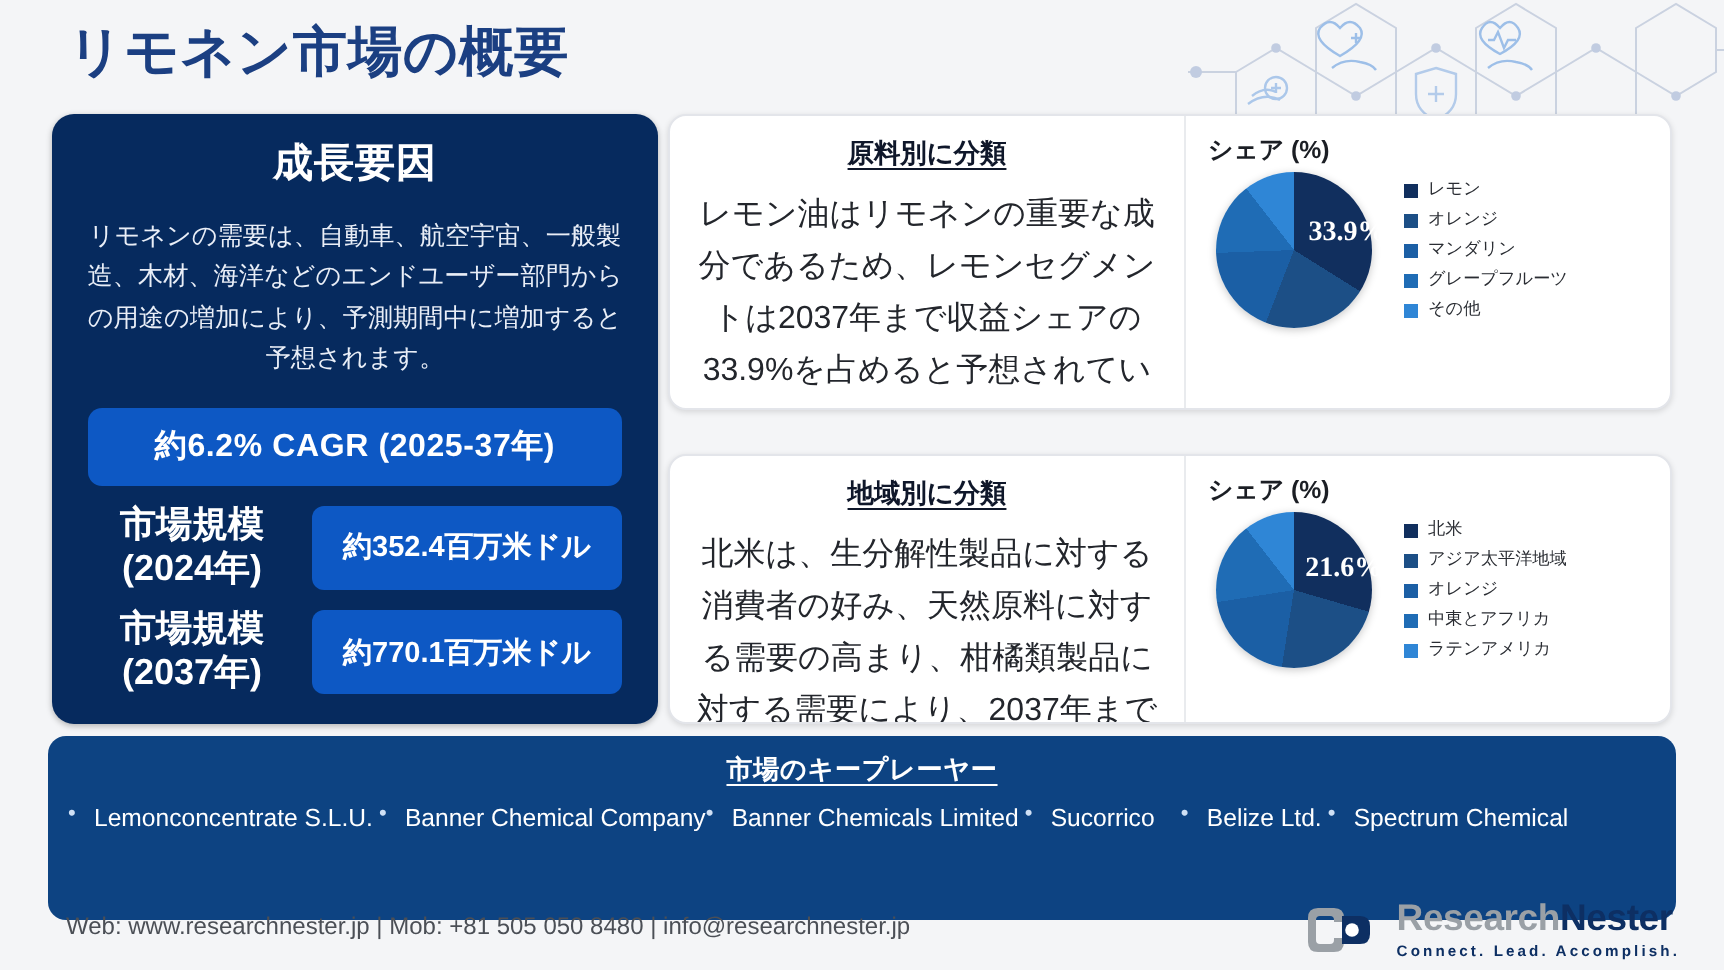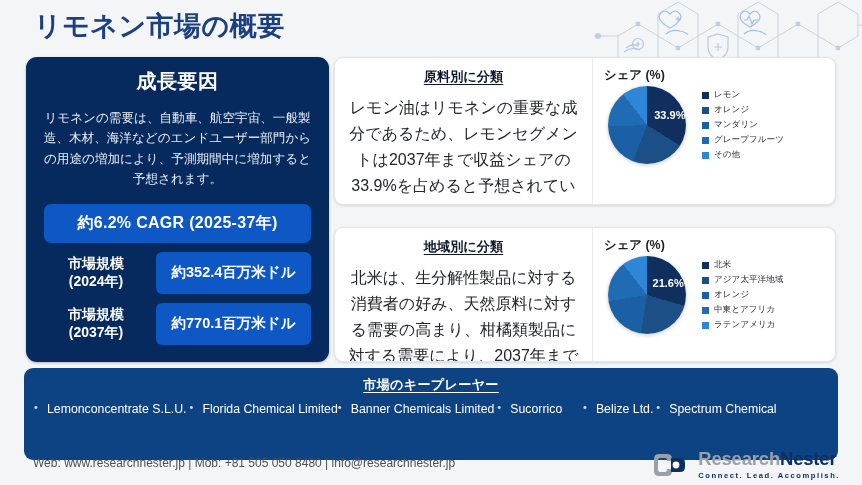--- a/index.html
+++ b/index.html
@@ -33,21 +33,21 @@
     margin-top:13px;text-align:center;font-size:12.6px;line-height:1.62;
     color:#e9eef7;padding:0 3px;
   }
   .cagr-pill{
     margin:14px 4px 0;height:39px;background:#0d58c4;border-radius:7px;
     display:flex;align-items:center;justify-content:center;
     font-size:16px;font-weight:bold;letter-spacing:.3px;
   }
   .ms-row{display:flex;align-items:center;margin:9px 4px 0;gap:8px;}
   .ms-label{
-    width:104px;text-align:center;font-size:14px;font-weight:bold;line-height:1.22;
+    width:104px;text-align:center;font-size:18px;font-weight:bold;line-height:1.22;
   }
   .ms-value{
     flex:1;height:42px;background:#0d58c4;border-radius:6px;
     display:flex;align-items:center;justify-content:center;
     font-size:14.5px;font-weight:bold;
   }
 
   
   .panel{
     position:absolute;left:334px;width:502px;
@@ -66,22 +66,23 @@
   .panel-text{
     margin-top:9px;text-align:center;font-size:16px;line-height:1.62;color:#23262c;
   }
   .panel-right{flex:1;box-sizing:border-box;padding:9px 8px 6px 11px;position:relative;}
   .share-label{font-size:12.4px;font-weight:bold;color:#1b1e24;}
   .chart-area{display:flex;align-items:center;margin-top:2px;}
 
   .pie-wrap{position:relative;width:78px;height:78px;margin-left:4px;flex:none;}
   .pie{width:78px;height:78px;border-radius:50%;box-shadow:0 1px 4px rgba(0,0,0,.22);}
   .pie-label{
-    position:absolute;color:#fff;font-size:11px;font-weight:bold;
+    position:absolute;color:#fff;font-size:14px;font-weight:bold;
     white-space:nowrap;
+    font-family:Liberation Serif, serif;
   }
 
   .legend{margin-left:16px;display:flex;flex-direction:column;gap:3px;}
   .legend-item{display:flex;align-items:center;gap:5px;}
   .legend-sw{width:7px;height:7px;flex:none;}
   .legend-txt{font-size:8.6px;color:#2a2d33;white-space:nowrap;}
 
   
   .players{
     position:absolute;left:24px;top:368px;width:814px;height:92px;
@@ -259,21 +260,21 @@
           </div>
       </div>
     </div>
   </div>
 
   <div class="players">
     <div class="players-head">市場のキープレーヤー</div>
     <div class="players-cols" id="players-cols">
         <div class="players-col">
           <div class="player">Lemonconcentrate S.L.U.</div>
-          <div class="player">Florida Chemical Limited</div>
+          <div class="player">Banner Chemical Company</div>
         </div>
         <div class="players-col">
           <div class="player">Banner Chemicals Limited</div>
           <div class="player">Sucorrico</div>
         </div>
         <div class="players-col">
           <div class="player">Belize Ltd.</div>
           <div class="player">Spectrum Chemical</div>
         </div>
       </div>

